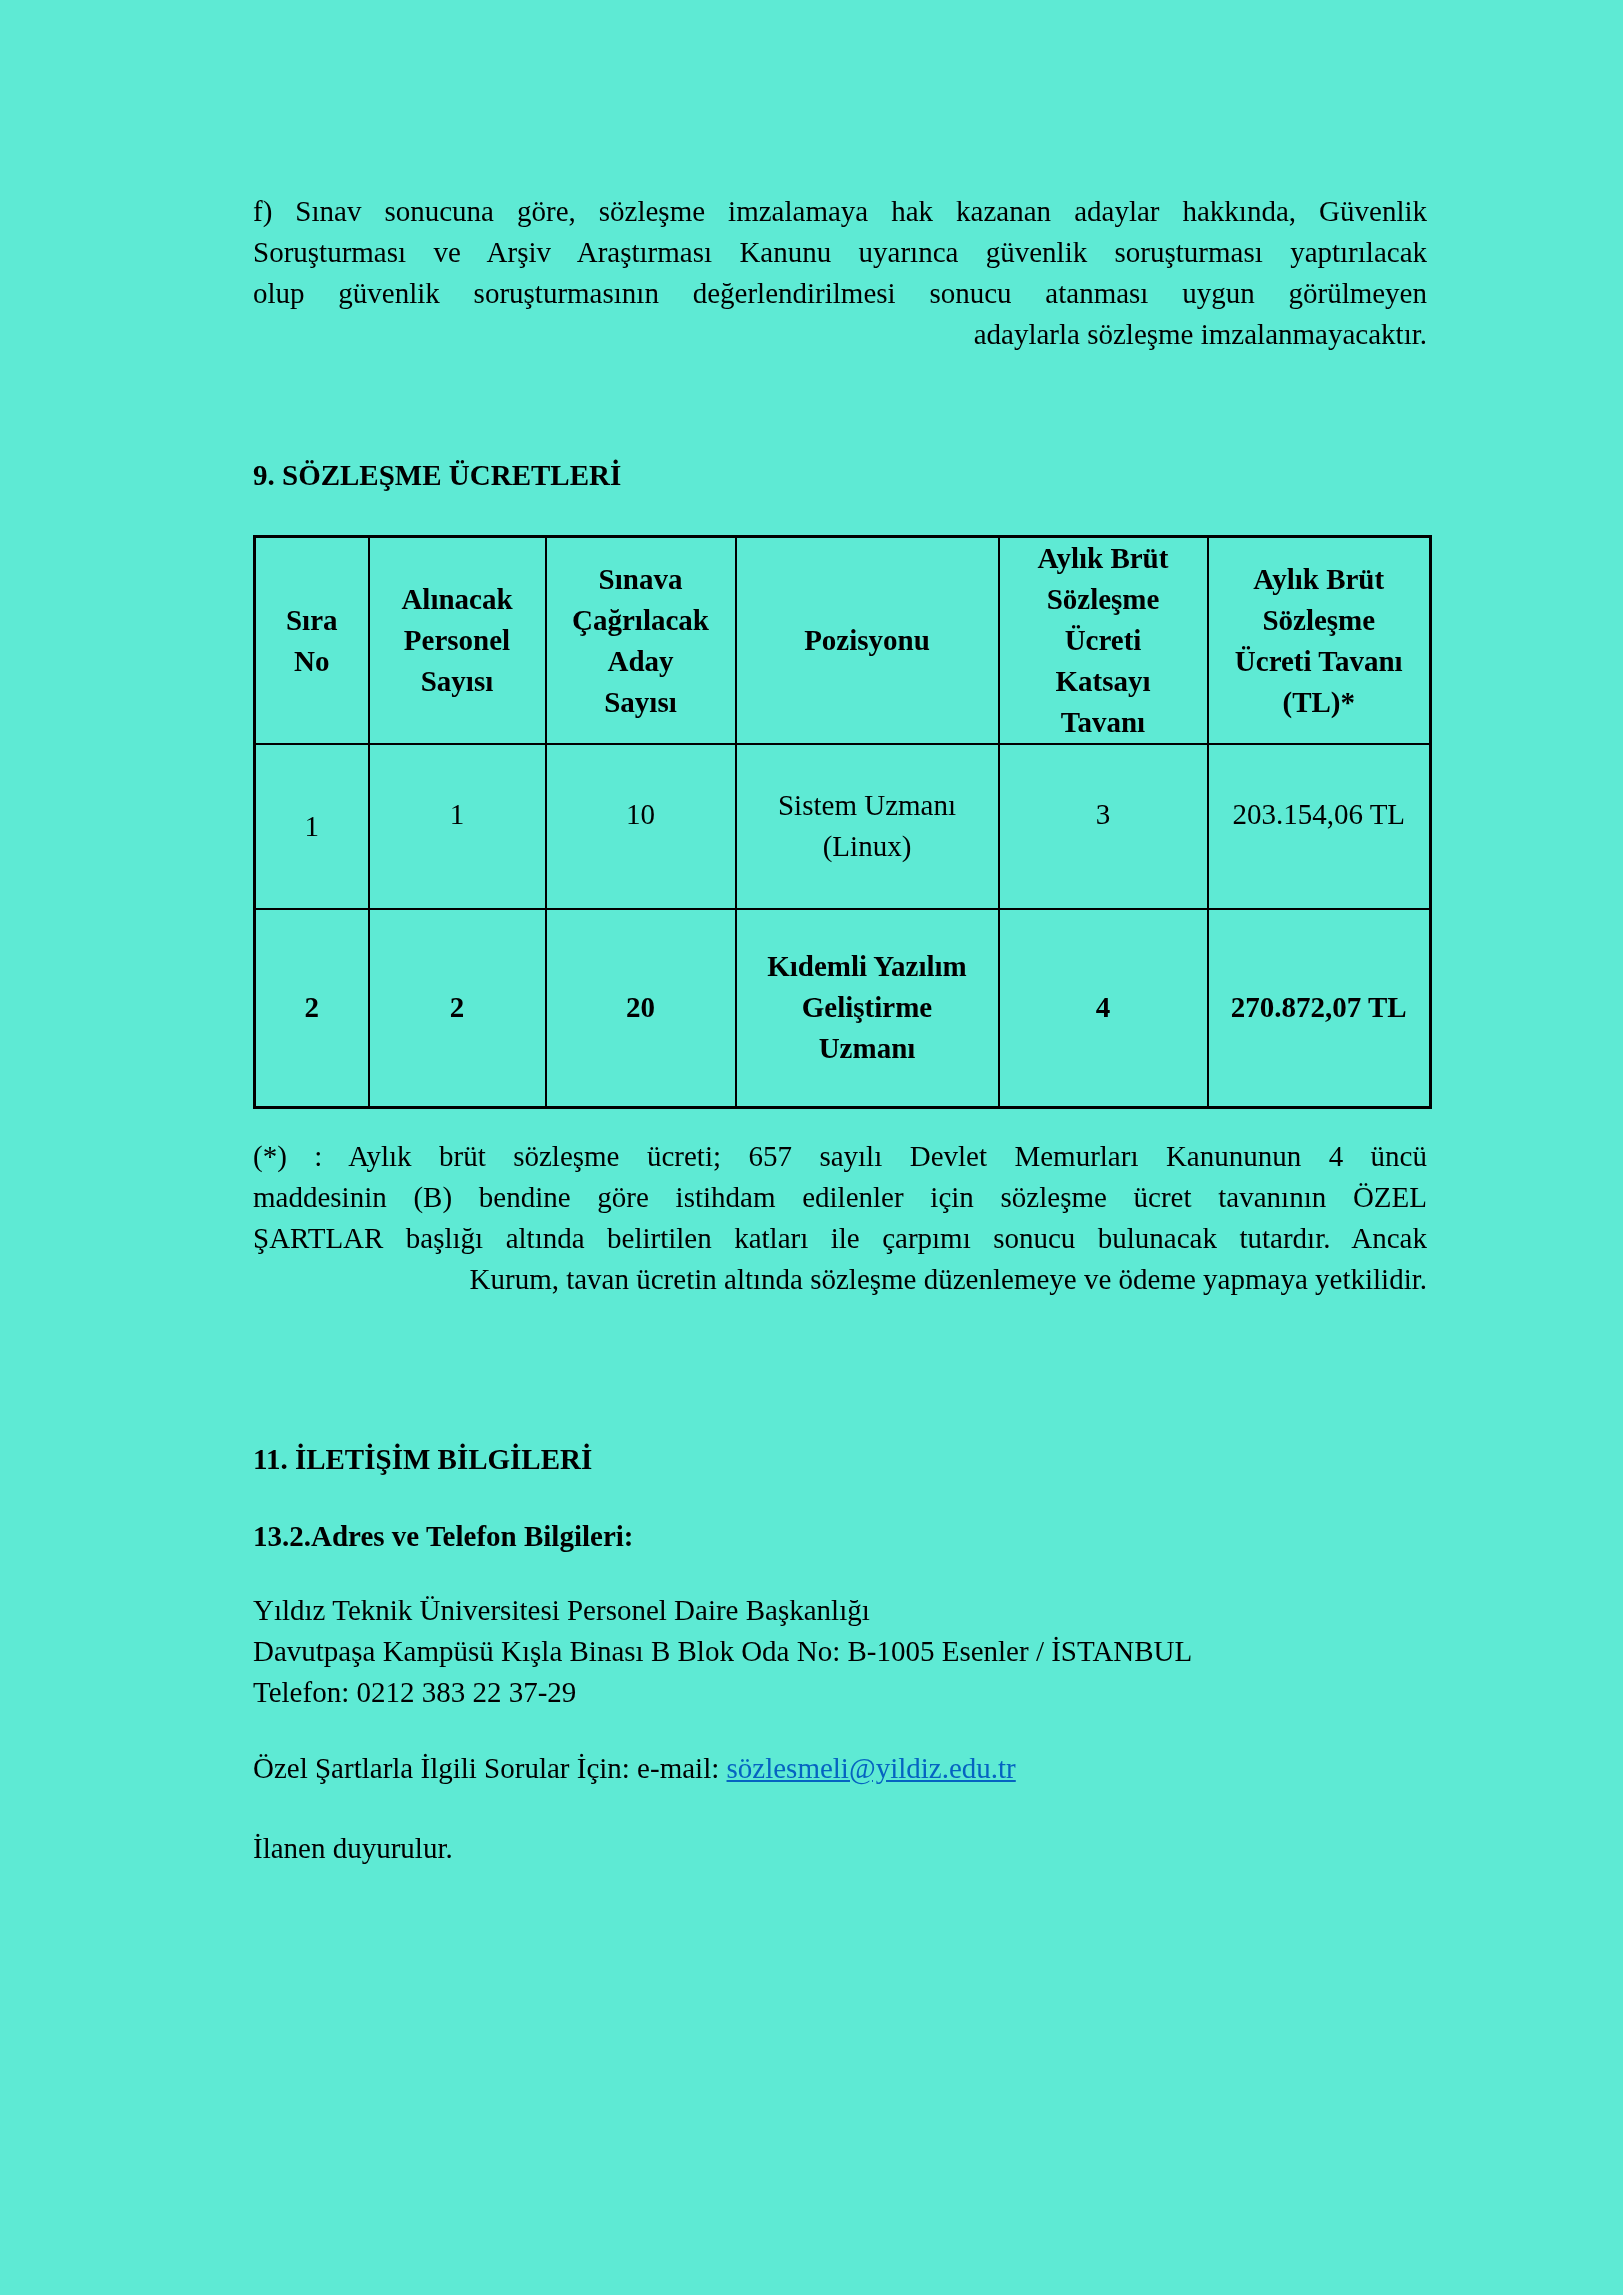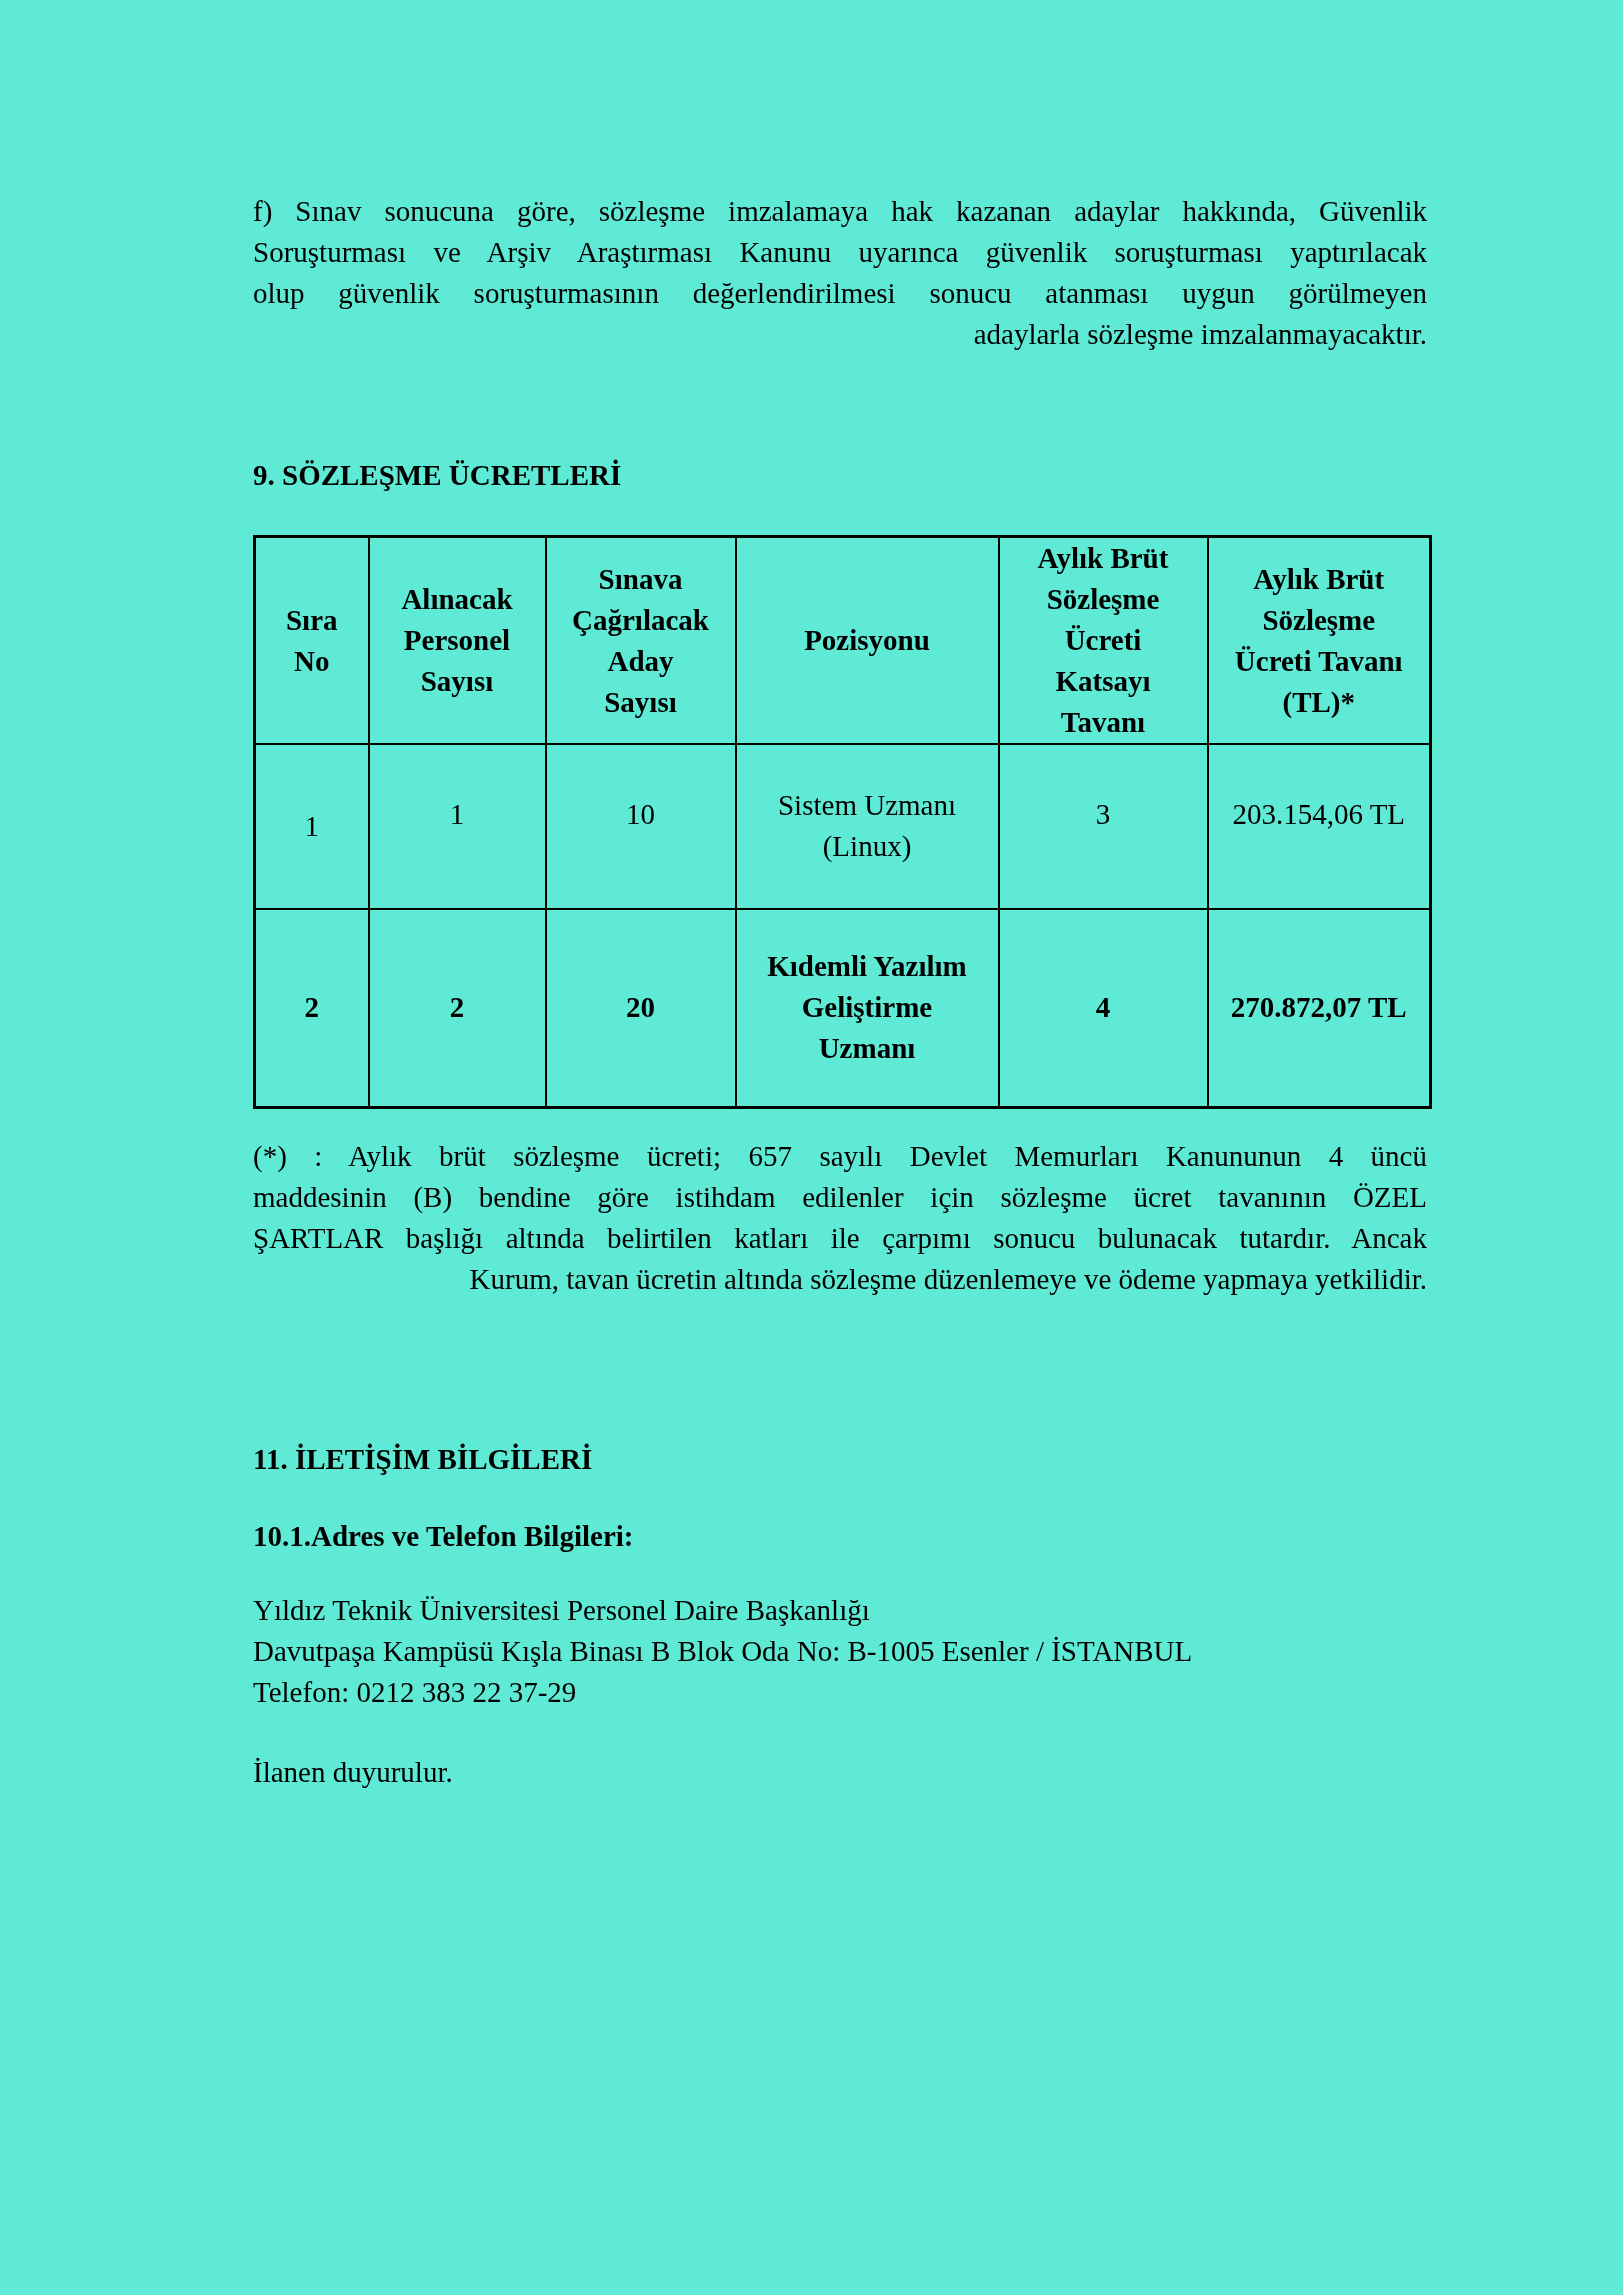--- a/index.html
+++ b/index.html
@@ -151,24 +151,27 @@
     <p class="p-star">
       <span class="jlines">(*) : Aylık brüt sözleşme ücreti; 657 sayılı Devlet Memurları Kanununun 4 üncü
 maddesinin (B) bendine göre istihdam edilenler için sözleşme ücret tavanının ÖZEL
 ŞARTLAR başlığı altında belirtilen katları ile çarpımı sonucu bulunacak tutardır. Ancak</span>
       <span class="jlast">Kurum, tavan ücretin altında sözleşme düzenlemeye ve ödeme yapmaya yetkilidir.</span>
     </p>
 
 
     <h2 class="heading h10">11. İLETİŞİM BİLGİLERİ</h2>
 
-    <h3 class="heading h10-1">10.1.Adres ve Telefon Bilgileri:</h3>
+    <h3 class="heading h10-1">13.2.Adres ve Telefon Bilgileri:</h3>
 
     <p class="addr multiline">Yıldız Teknik Üniversitesi Personel Daire Başkanlığı
 Davutpaşa Kampüsü Kışla Binası B Blok Oda No: B-1005 Esenler / İSTANBUL
 Telefon: 0212 383 22 37-29</p>
 
+    <p class="email">
+      <span>Özel Şartlarla İlgili Sorular İçin: e-mail: </span><a href="#">sözlesmeli@yildiz.edu.tr</a>
+    </p>
 
     <p class="closing">İlanen duyurulur.</p>
 
   </div>
 </div>
 
 
 </body></html>

